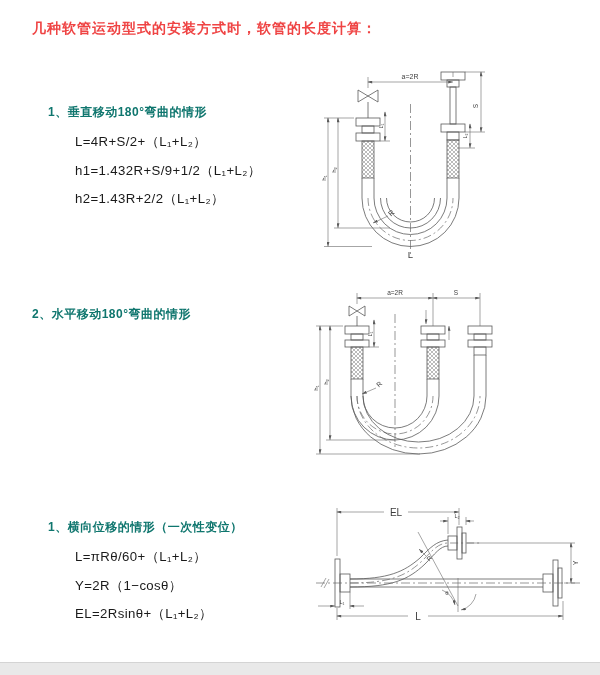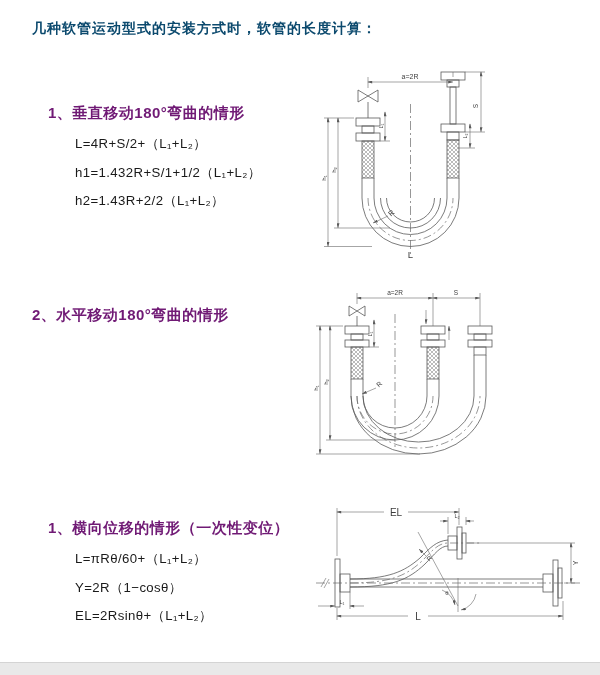--- a/index.html
+++ b/index.html
@@ -3,24 +3,24 @@
 <meta charset="utf-8">
 <style>
   html,body{margin:0;padding:0;}
   body{
     width:600px;height:675px;background:#ffffff;position:relative;
     font-family:"Liberation Sans","DejaVu Sans",sans-serif;color:#222;
     overflow:hidden;
   }
   .page-title{
     position:absolute;left:32px;top:20px;font-size:14px;font-weight:700;
-    letter-spacing:1px;color:#0c4a6e;
+    letter-spacing:1px;color:#ef4444;
   }
   .section-text{position:absolute;}
-  .section-heading{font-size:15px;font-weight:700;color:#701a75;letter-spacing:0.5px;}
+  .section-heading{font-size:12px;font-weight:700;color:#0f766e;letter-spacing:0.5px;}
   .formulas{margin:7px 0 0 27px;padding:0;list-style:none;}
   .formulas li{
     font-size:13.2px;font-weight:500;color:#1a1a1a;line-height:28.5px;
     letter-spacing:0.4px;white-space:nowrap;
   }
   .diagram{position:absolute;}
   .diagram svg{display:block;}
   .dline{stroke:#5a5a5a;stroke-width:0.8;fill:none;}
   .dthin{stroke:#6a6a6a;stroke-width:0.6;fill:none;}
   .cdash{stroke:#6a6a6a;stroke-width:0.7;fill:none;stroke-dasharray:9 3 2 3;}
@@ -33,21 +33,21 @@
 </style>
 </head>
 <body>
 
 <div class="page-title">几种软管运动型式的安装方式时，软管的长度计算：</div>
 
 <div class="section-text" style="left:48px;top:104px;">
   <div class="section-heading">1、垂直移动180°弯曲的情形</div>
   <ul class="formulas">
     <li>L=4R+S/2+（L₁+L₂）</li>
-    <li>h1=1.432R+S/1+1/2（L₁+L₂）</li>
+    <li>h1=1.432R+S/9+1/2（L₁+L₂）</li>
     <li>h2=1.43R+2/2（L₁+L₂）</li>
   </ul>
 </div>
 
 <div class="diagram" style="left:312px;top:66px;">
 <svg width="276" height="196" viewBox="0 0 276 196">
   <defs>
     <marker id="ae1" markerWidth="9" markerHeight="5" refX="8" refY="2.5" orient="auto">
       <path d="M0,0 L8,2.5 L0,5 Z" fill="#5a5a5a"></path>
     </marker>

